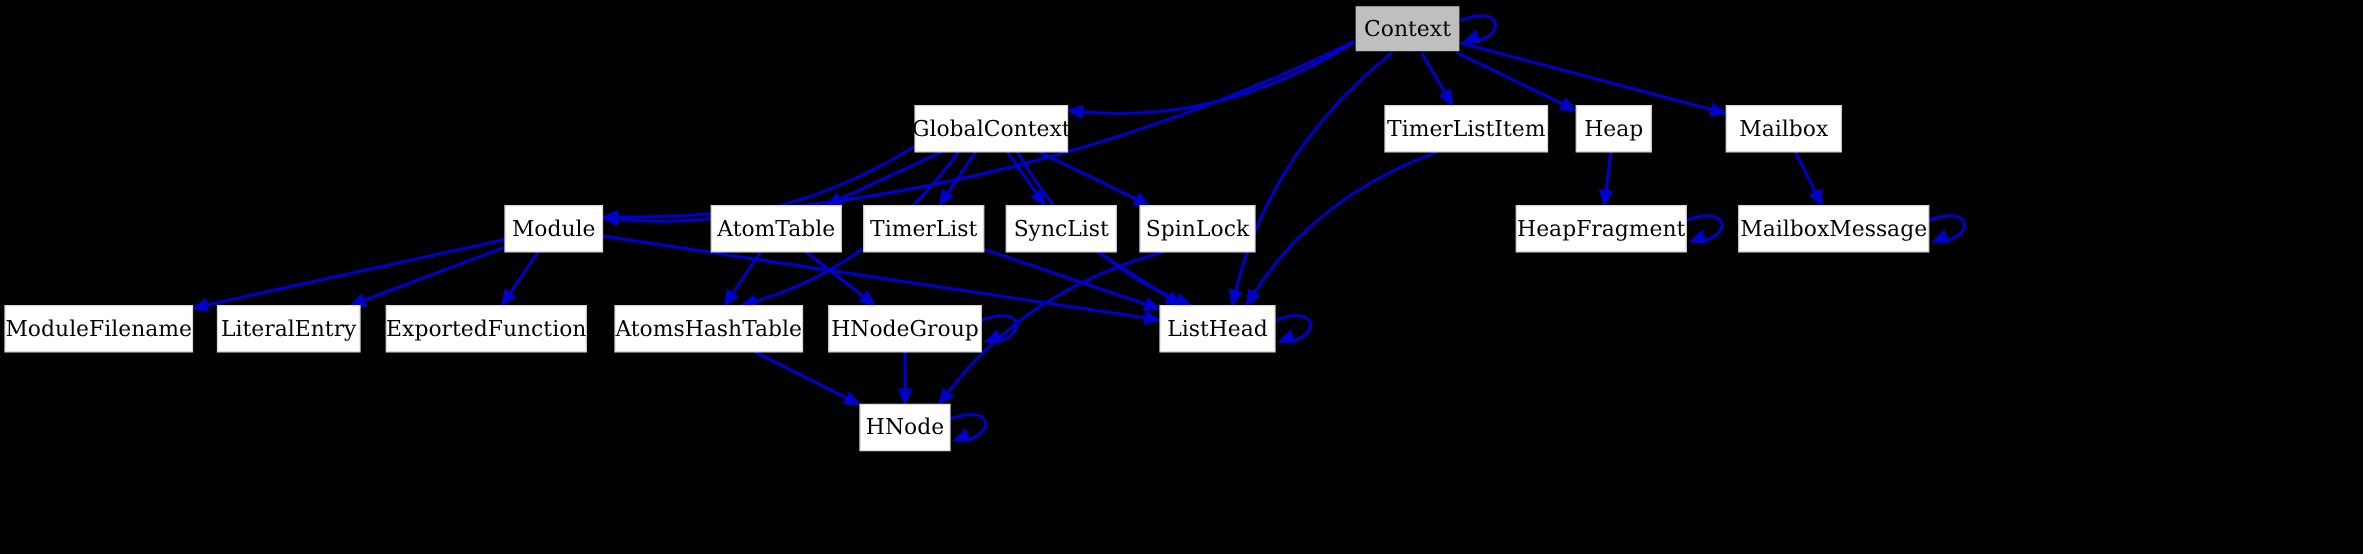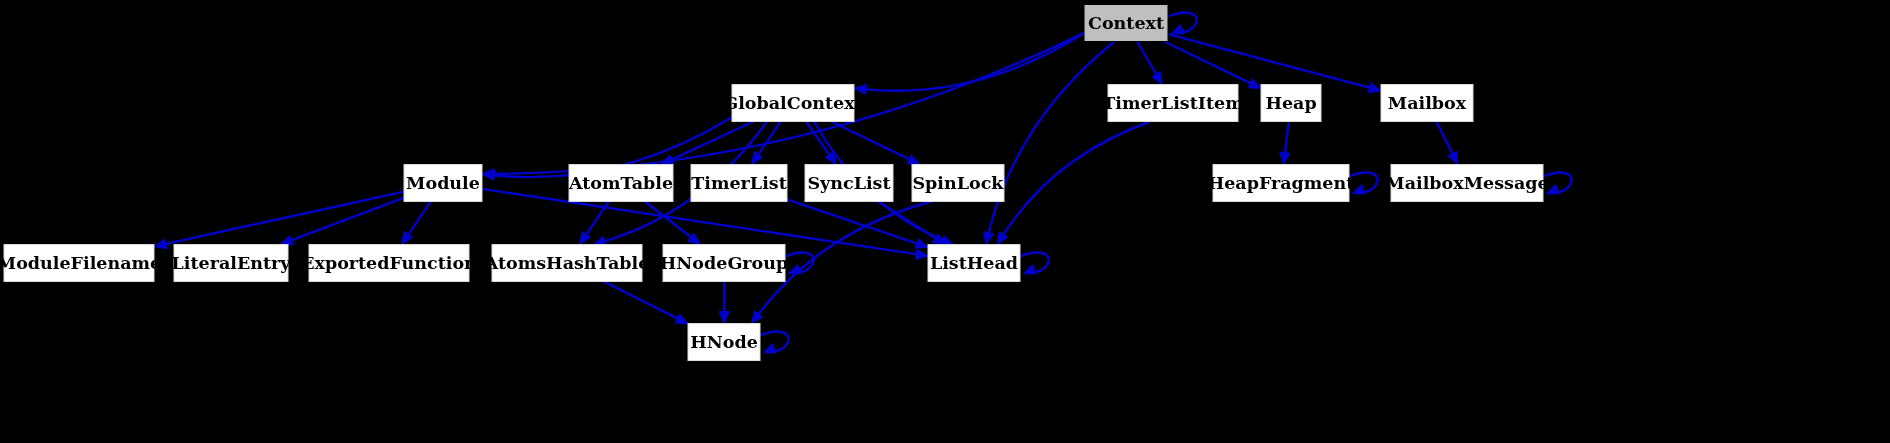--- a/index.html
+++ b/index.html
@@ -6,21 +6,20 @@
     margin: 0;
     padding: 0;
     background: #000000;
   }
   #canvas-wrap {
     position: relative;
     width: 1890px;
     height: 443px;
     background: #000000;
     overflow: hidden;
-    font-weight: bold;
   }
   svg#graph {
     display: block;
     width: 1890px;
     height: 443px;
     background: #000000;
   }
   .node-box {
     stroke: #d9d9d9;
     stroke-width: 1;

